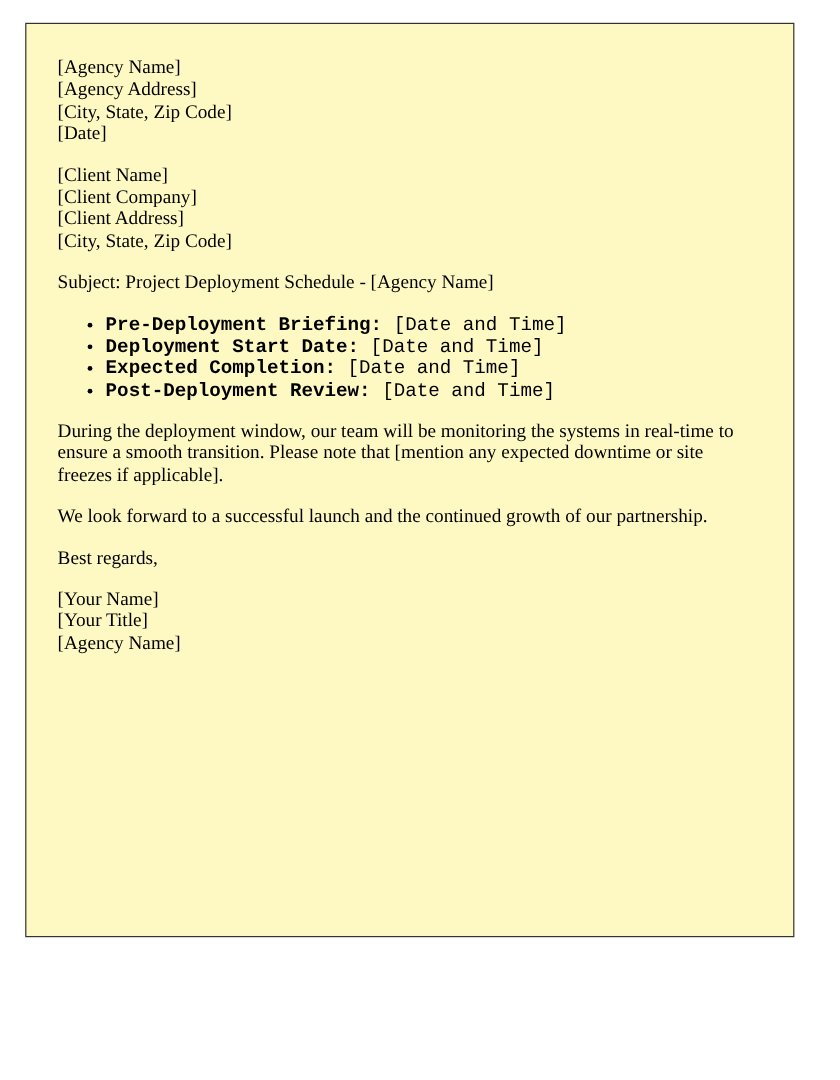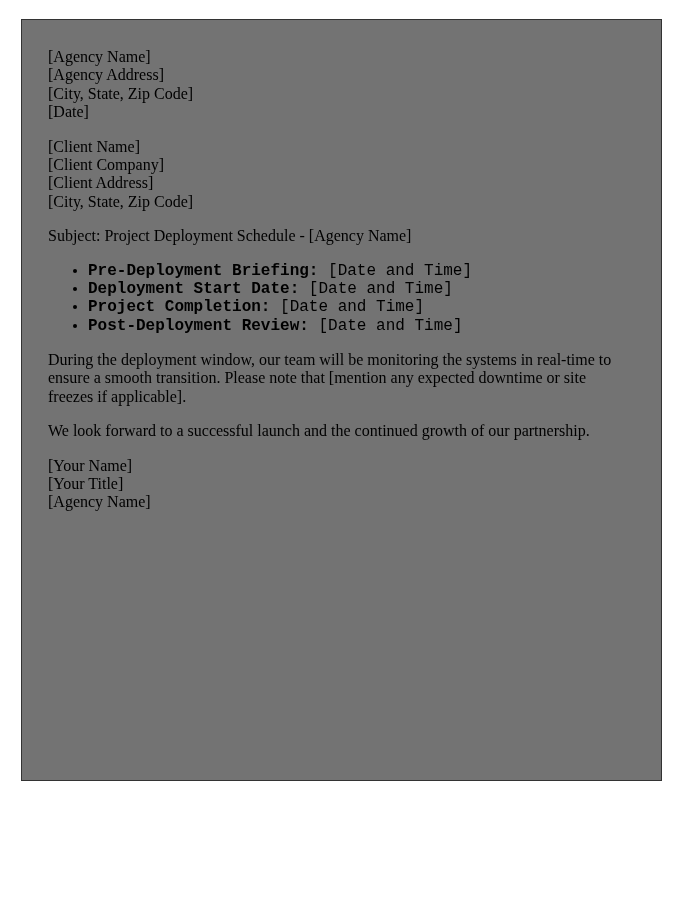--- a/index.html
+++ b/index.html
@@ -15,21 +15,21 @@
     color: #000000;
   }
   .letter {
     position: absolute;
     left: 21px;
     top: 19px;
     width: 641px;
     height: 762px;
     box-sizing: border-box;
     border: 1px solid #333333;
-    background: #737373;
+    background: #fef9c3;
     padding: 12px 30px 0 26px;
     font-size: 16px;
     line-height: 1.15;
     overflow: hidden;
   }
   .letter p {
     margin: 16px 0;
     white-space: pre-line;
   }
   .letter ul {
@@ -53,25 +53,26 @@
 
   <p><span>[Client Name]</span><br><span>[Client Company]</span><br><span>[Client Address]</span><br><span>[City, State, Zip Code]</span></p>
 
   <p>Subject: Project Deployment Schedule - [Agency Name]</p>
 
 
 
   <ul>
     <li><b>Pre-Deployment Briefing:</b> <span>[Date and Time]</span></li>
     <li><b>Deployment Start Date:</b> <span>[Date and Time]</span></li>
-    <li><b>Project Completion:</b> <span>[Date and Time]</span></li>
+    <li><b>Expected Completion:</b> <span>[Date and Time]</span></li>
     <li><b>Post-Deployment Review:</b> <span>[Date and Time]</span></li>
   </ul>
 
   <p>During the deployment window, our team will be monitoring the systems in real-time to ensure a smooth transition. Please note that [mention any expected downtime or site freezes if applicable].</p>
 
 
   <p>We look forward to a successful launch and the continued growth of our partnership.</p>
 
+  <p>Best regards,</p>
 
   <p><span>[Your Name]</span><br><span>[Your Title]</span><br><span>[Agency Name]</span></p>
 
 </div>
 
 </body></html>

